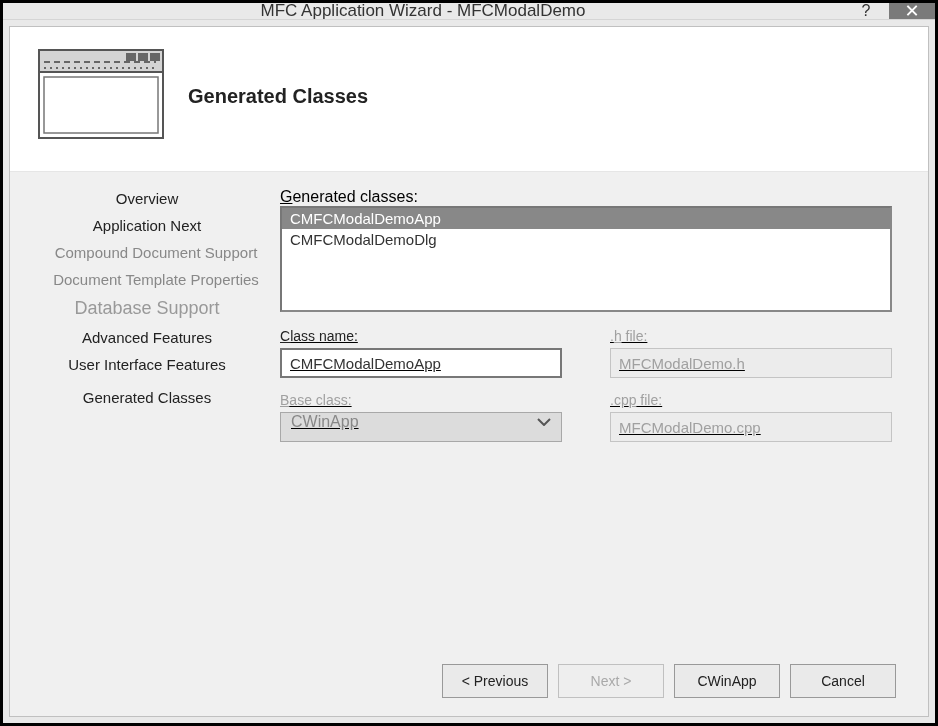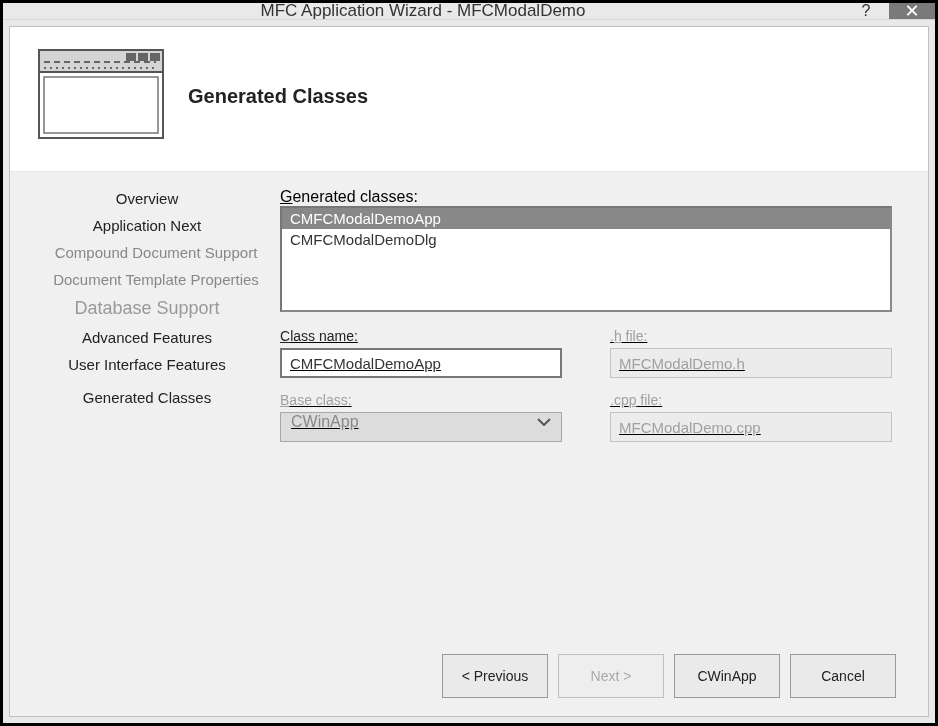--- a/index.html
+++ b/index.html
@@ -180,21 +180,21 @@
 
   .footer {
     padding: 14px 32px 18px 0;
     display: flex;
     justify-content: flex-end;
     gap: 10px;
     background: #f0f0f0;
   }
   .btn {
     width: 106px;
-    height: 44px;
+    height: 34px;
     background: #eaeaea;
     border: 1px solid #999;
     font-size: 14px;
     color: #222;
     display: flex;
     align-items: center;
     justify-content: center;
     cursor: pointer;
   }
   .btn.disabled { color: #a9a9a9; border-color:#c0c0c0; background:#eeeeee; cursor:default; }

